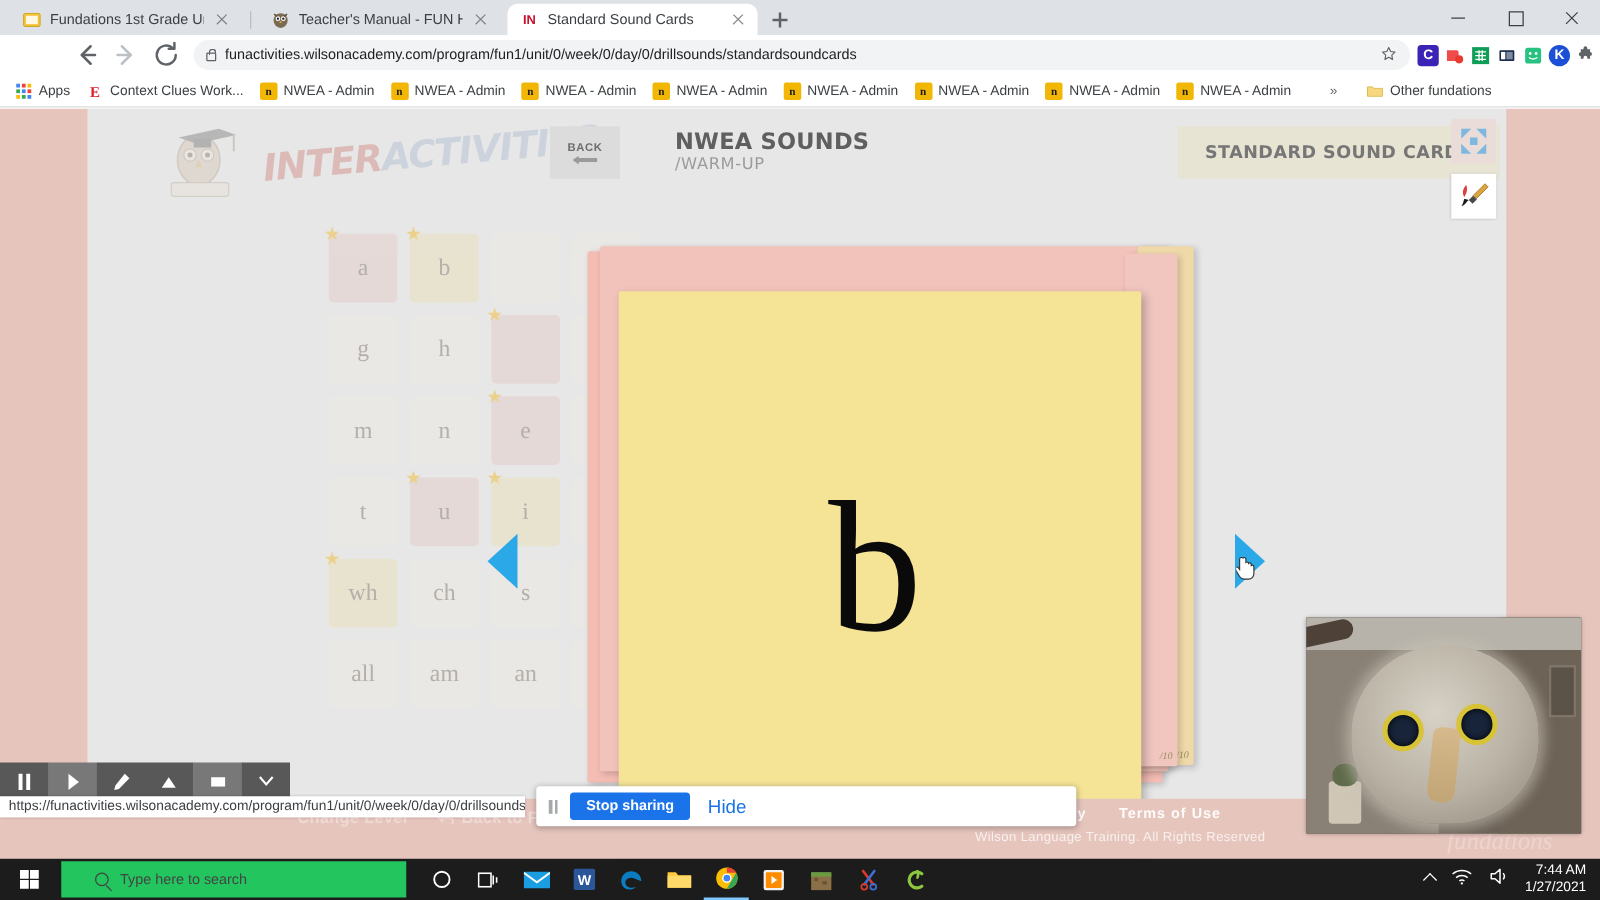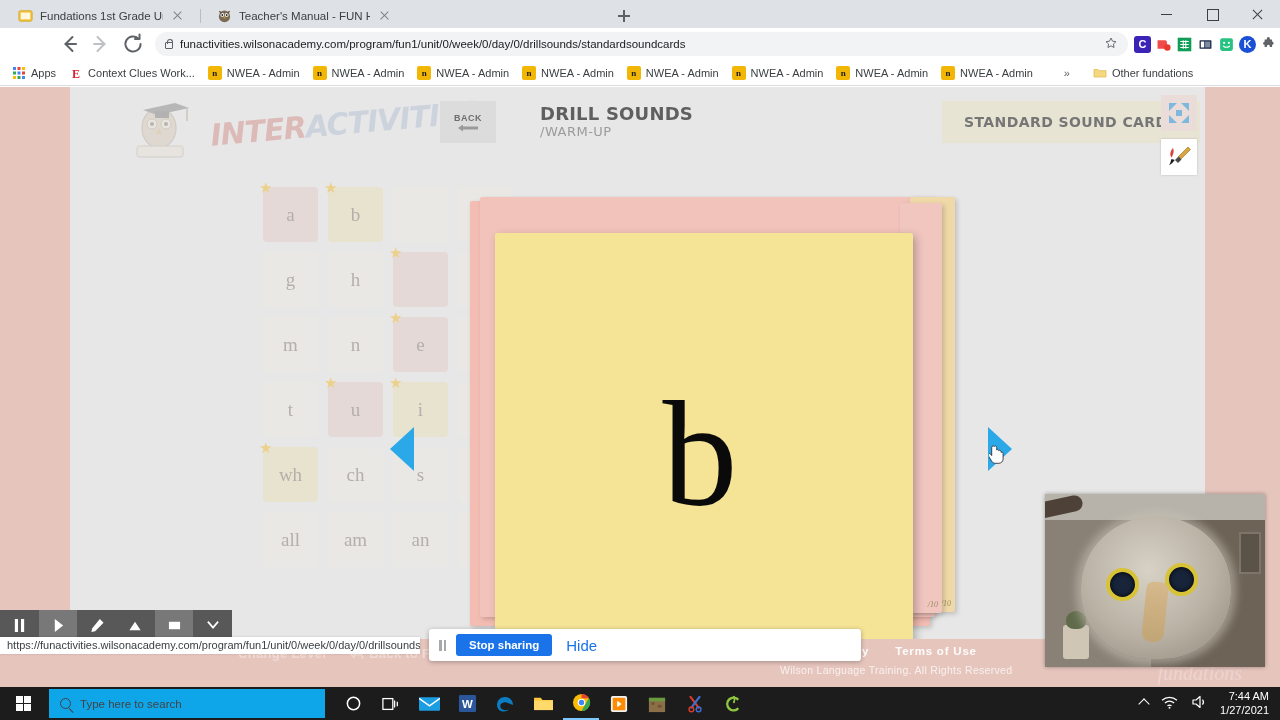--- a/index.html
+++ b/index.html
@@ -335,22 +335,22 @@
   
   .taskbar {
     position: absolute; bottom: 0; left: 0; width: 1280px; height: 33px;
     background: #1c1c1c; display: flex; align-items: center;
   }
   .start-btn { width: 47px; height: 33px; display: flex; align-items: center; justify-content: center; }
   .win-logo { width: 15px; height: 15px; display: grid; grid-template-columns: 1fr 1fr;
               grid-template-rows: 1fr 1fr; gap: 1.6px; }
   .win-logo i { background: #fff; display: block; }
   .tb-search {
-    width: 276px; height: 29px; background: #0ea5e9; margin-left: 2px;
-    display: flex; align-items: center; gap: 9px; padding: 0 11px;
+    width: 276px; height: 29px; background: #22c55e; margin-left: 2px;
+    display: flex; align-items: center; gap: 9px; padding: 0 27px;
     font-size: 11.5px; color: #444;
   }
   .mag { width: 11px; height: 11px; border: 1.4px solid #444; border-radius: 50%;
          position: relative; flex: 0 0 11px; }
   .mag::after { content: ""; position: absolute; right: -4px; bottom: -3px;
          width: 6px; height: 1.4px; background: #444; transform: rotate(45deg); }
   .tb-icons { display: flex; align-items: center; gap: 2px; margin-left: 10px; }
   .tb-ico { width: 36px; height: 33px; display: flex; align-items: center; justify-content: center; position: relative; }
   .tray { margin-left: auto; display: flex; align-items: center; gap: 13px; padding-right: 11px; color: #fff; }
   .tray-clock { font-size: 11px; line-height: 1.25; text-align: right; }
@@ -380,20 +380,30 @@
             <ellipse cx="8" cy="9" rx="6" ry="6.3" fill="#7a6a52"></ellipse>
             <circle cx="5.7" cy="7.4" r="2" fill="#fff"></circle>
             <circle cx="10.3" cy="7.4" r="2" fill="#fff"></circle>
             <circle cx="5.7" cy="7.4" r="1" fill="#222"></circle>
             <circle cx="10.3" cy="7.4" r="1" fill="#222"></circle>
             <path d="M8 9l-1.3 2h2.6z" fill="#d8a23c"></path>
             <path d="M2.5 3.5l2.6 2M13.5 3.5l-2.6 2" stroke="#5b4e3c" stroke-width="1.4"></path>
           </svg>
       </span>
       <span class="tab-title">Teacher's Manual - FUN HUB™</span>
+      <span class="tab-x"></span>
+    </div>
+    <div class="tab active" style="left:406px;width:200px;">
+      <span class="tab-fav">
+        <svg width="15" height="15" viewBox="0 0 16 16">
+            <rect width="16" height="16" fill="#fff"></rect>
+            <text x="8" y="12" font-size="11" font-weight="bold" fill="#c8102e" text-anchor="middle" font-family="Liberation Sans, sans-serif">IN</text>
+          </svg>
+      </span>
+      <span class="tab-title">Standard Sound Cards</span>
       <span class="tab-x"></span>
     </div>
     <div class="newtab"></div>
     <div class="win-controls">
       <div class="win-btn win-min"></div>
       <div class="win-btn win-max"></div>
       <div class="win-btn win-close"></div>
     </div>
   </div>
 
@@ -570,21 +580,21 @@
         <div class="logo-text">
           <span class="logo-inter">INTER</span><span class="logo-activities">ACTIVITIES</span>
         </div>
       </div>
 
       <div class="app-header">
         <div class="back-btn">
           <span class="back-label">BACK</span>
           <span class="back-arrow"></span>
         </div>
-        <div class="title-main">DRILL SOUNDS</div>
+        <div class="title-main">NWEA SOUNDS</div>
         <div class="title-sub">/WARM-UP</div>
         <div class="mode-pill">STANDARD SOUND CARDS</div>
       </div>
 
       <div class="grid">
         <div class="tile t-pink">
             <span class="star">★</span>
             <span>a</span>
           </div>
         <div class="tile t-yellow">

